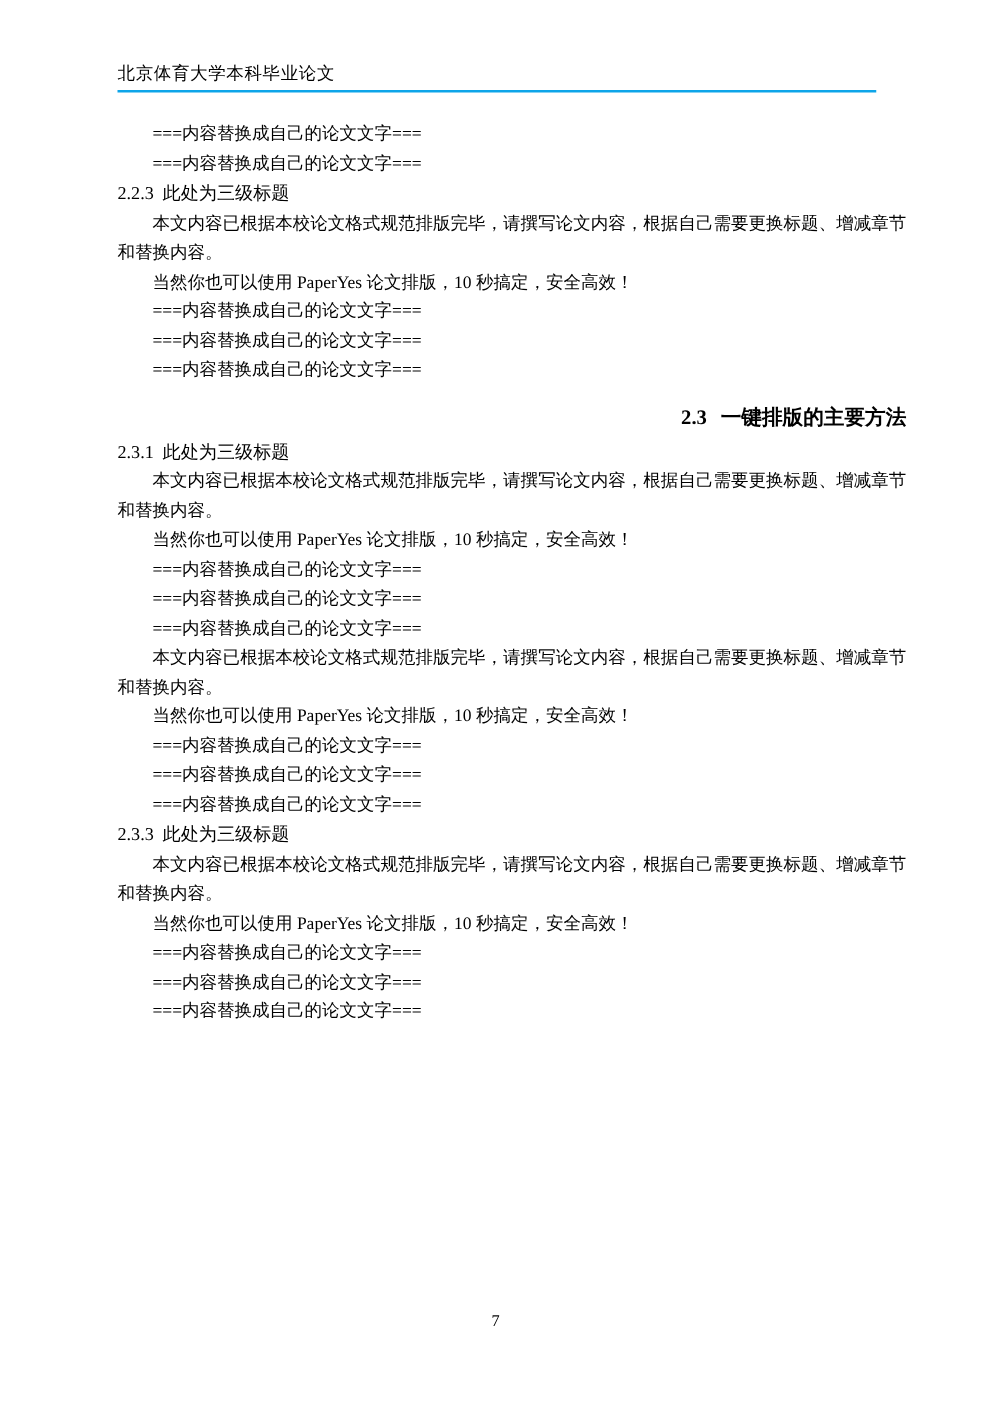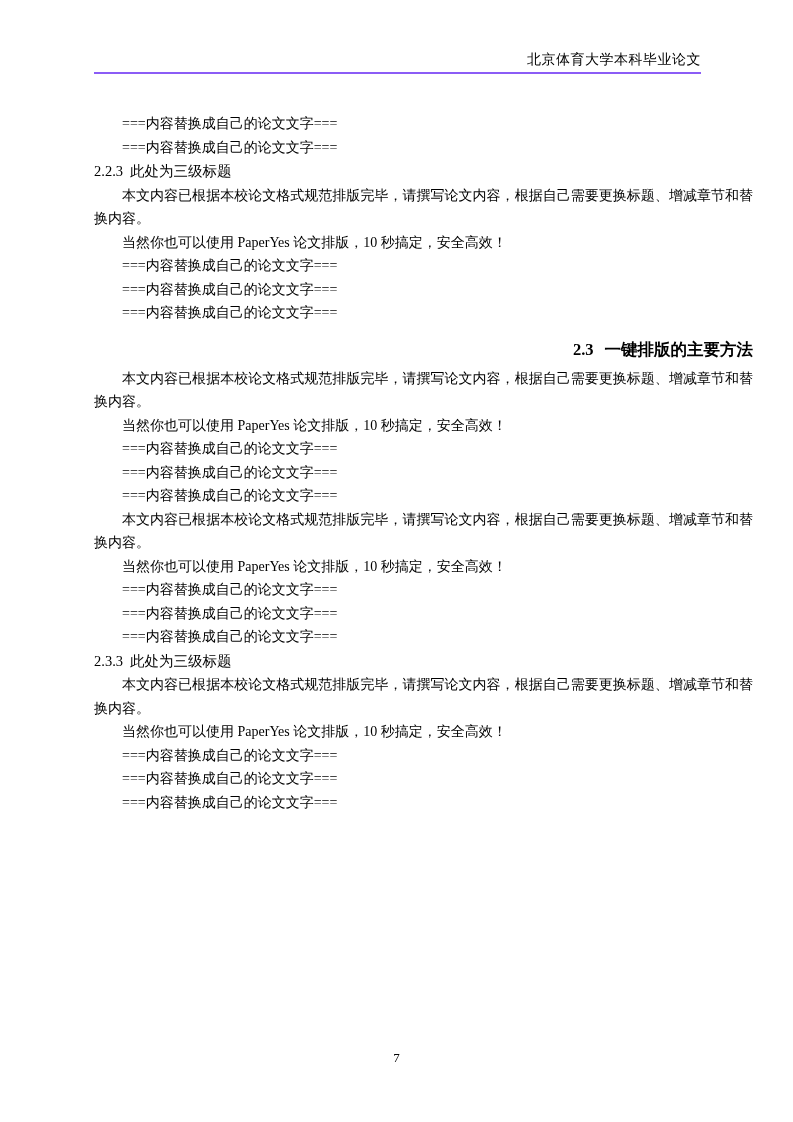--- a/index.html
+++ b/index.html
@@ -15,31 +15,31 @@
     margin: 0 auto;
     background: #ffffff;
     color: #000000;
     font-family: "Liberation Serif", "DejaVu Serif", serif;
     overflow: hidden;
   }
   .page-header {
     margin: 0 92px 0 94px;
     padding-top: 52px;
     padding-bottom: 4px;
-    text-align: right;
-    border-bottom: 2px solid #8b5cf6;
+    text-align: left;
+    border-bottom: 2px solid #0ea5e9;
   }
   .page-header .header-title {
     font-size: 14px;
     line-height: 16px;
     letter-spacing: 0.5px;
   }
   .content {
-    margin: 0 40px 0 94px;
-    padding-top: 38px;
+    margin: 0 68px 0 94px;
+    padding-top: 22px;
     font-size: 14px;
     line-height: 23.5px;
     text-align: justify;
   }
   .content p {
     margin: 0;
     padding: 0;
     text-indent: 2em;
   }
   .placeholder-line {
@@ -99,20 +99,23 @@
     <p class="body-paragraph">本文内容已根据本校论文格式规范排版完毕，请撰写论文内容，根据自己需要更换标题、增减章节和替换内容。</p>
     <p class="promo-paragraph">当然你也可以使用 PaperYes 论文排版，10 秒搞定，安全高效！</p>
     <p class="placeholder-line">===内容替换成自己的论文文字===</p>
     <p class="placeholder-line">===内容替换成自己的论文文字===</p>
     <p class="placeholder-line">===内容替换成自己的论文文字===</p>
 
     <h2 class="section-heading">
       <span class="heading-number">2.3</span><span class="heading-title">一键排版的主要方法</span>
     </h2>
 
+    <h3 class="sub-heading">
+      <span class="heading-number">2.3.1</span><span class="heading-title">此处为三级标题</span>
+    </h3>
     <p class="body-paragraph">本文内容已根据本校论文格式规范排版完毕，请撰写论文内容，根据自己需要更换标题、增减章节和替换内容。</p>
     <p class="promo-paragraph">当然你也可以使用 PaperYes 论文排版，10 秒搞定，安全高效！</p>
     <p class="placeholder-line">===内容替换成自己的论文文字===</p>
     <p class="placeholder-line">===内容替换成自己的论文文字===</p>
     <p class="placeholder-line">===内容替换成自己的论文文字===</p>
 
     <p class="body-paragraph">本文内容已根据本校论文格式规范排版完毕，请撰写论文内容，根据自己需要更换标题、增减章节和替换内容。</p>
     <p class="promo-paragraph">当然你也可以使用 PaperYes 论文排版，10 秒搞定，安全高效！</p>
     <p class="placeholder-line">===内容替换成自己的论文文字===</p>
     <p class="placeholder-line">===内容替换成自己的论文文字===</p>

